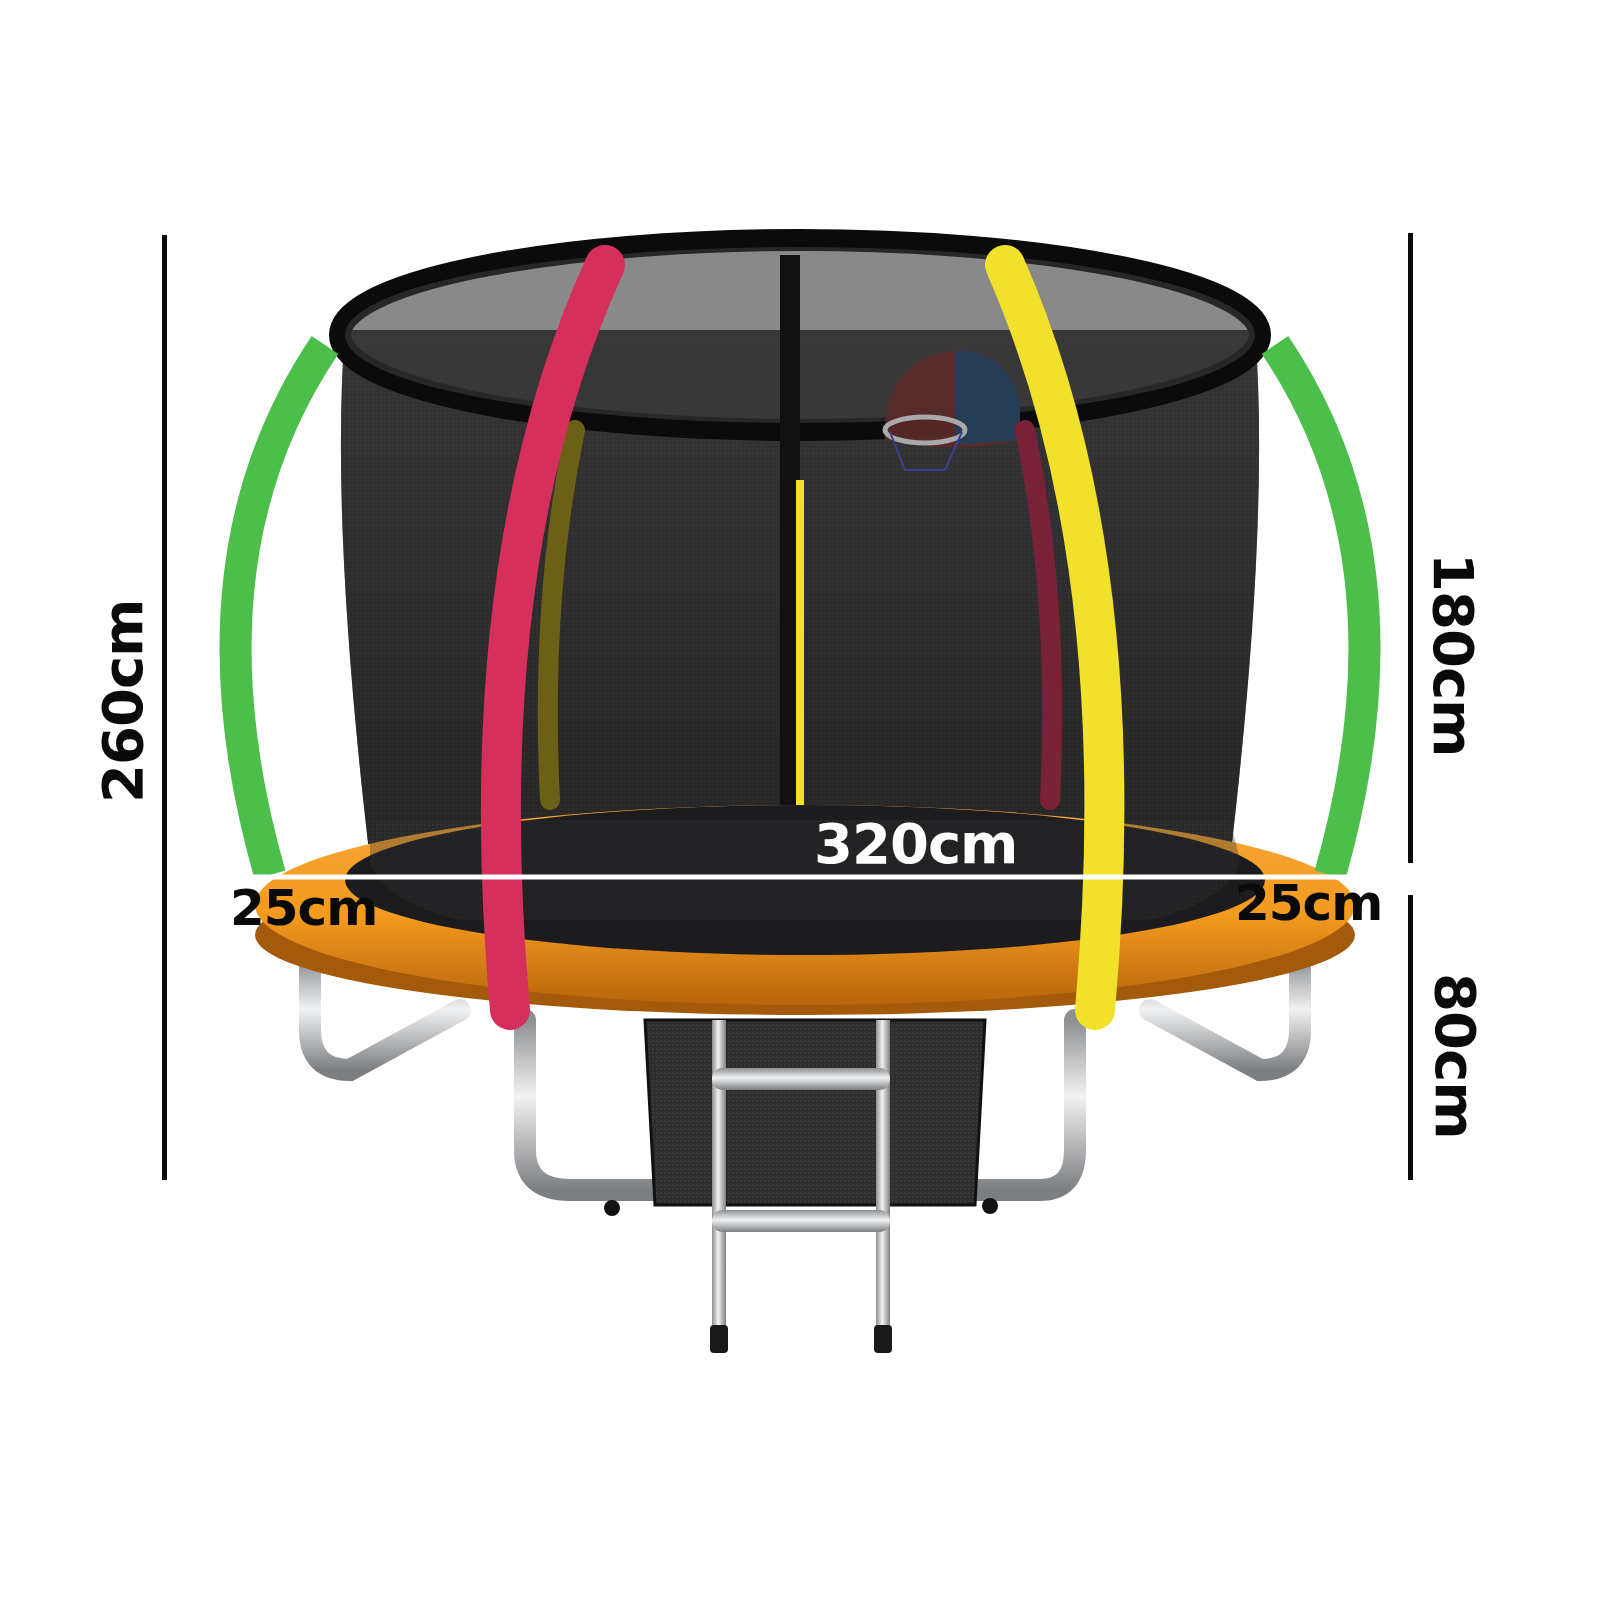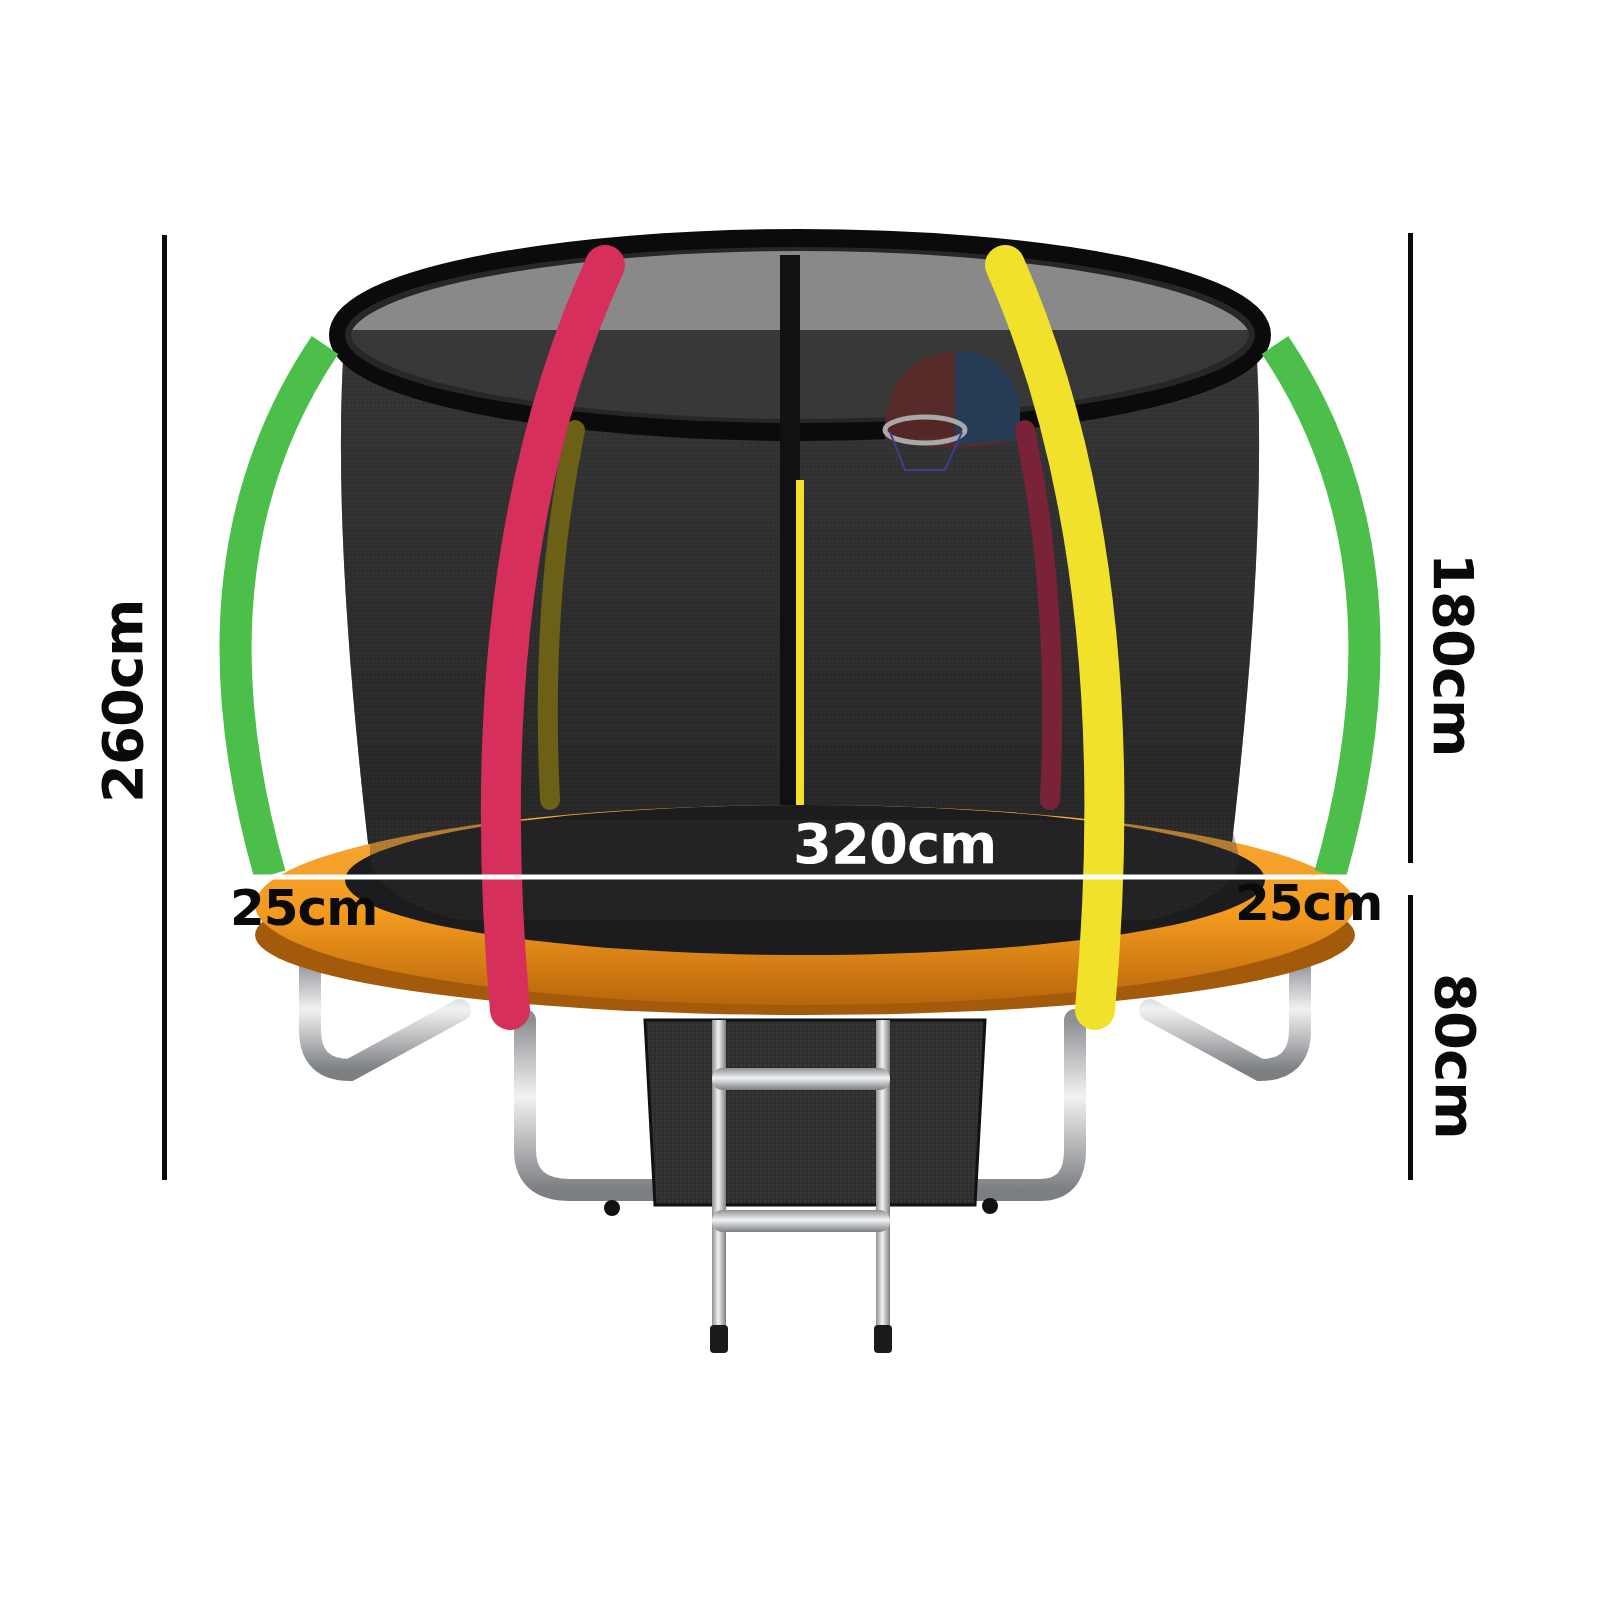--- a/index.html
+++ b/index.html
@@ -115,17 +115,17 @@
   
   <div class="dim-line" style="left:1408px;top:233px;width:5px;height:630px;"></div>
   <div class="dim-line" style="left:1408px;top:895px;width:5px;height:285px;"></div>
   
   
 
   
   <div class="dim-label vert-left" style="left:38px;top:690px;width:170px;text-align:center;">260cm</div>
   <div class="dim-label vert-right" style="left:1368px;top:610px;width:170px;text-align:center;">180cm</div>
   <div class="dim-label vert-right" style="left:1385px;top:1015px;width:140px;text-align:center;">80cm</div>
-  <div class="dim-label white-label" style="left:793px;top:816px;">320cm</div>
+  <div class="dim-label white-label" style="left:814px;top:816px;">320cm</div>
   <div class="dim-label" style="left:230px;top:883px;font-size:50px;">25cm</div>
   <div class="dim-label" style="left:1235px;top:878px;font-size:50px;">25cm</div>
   
 </div>
 
 </body></html>

